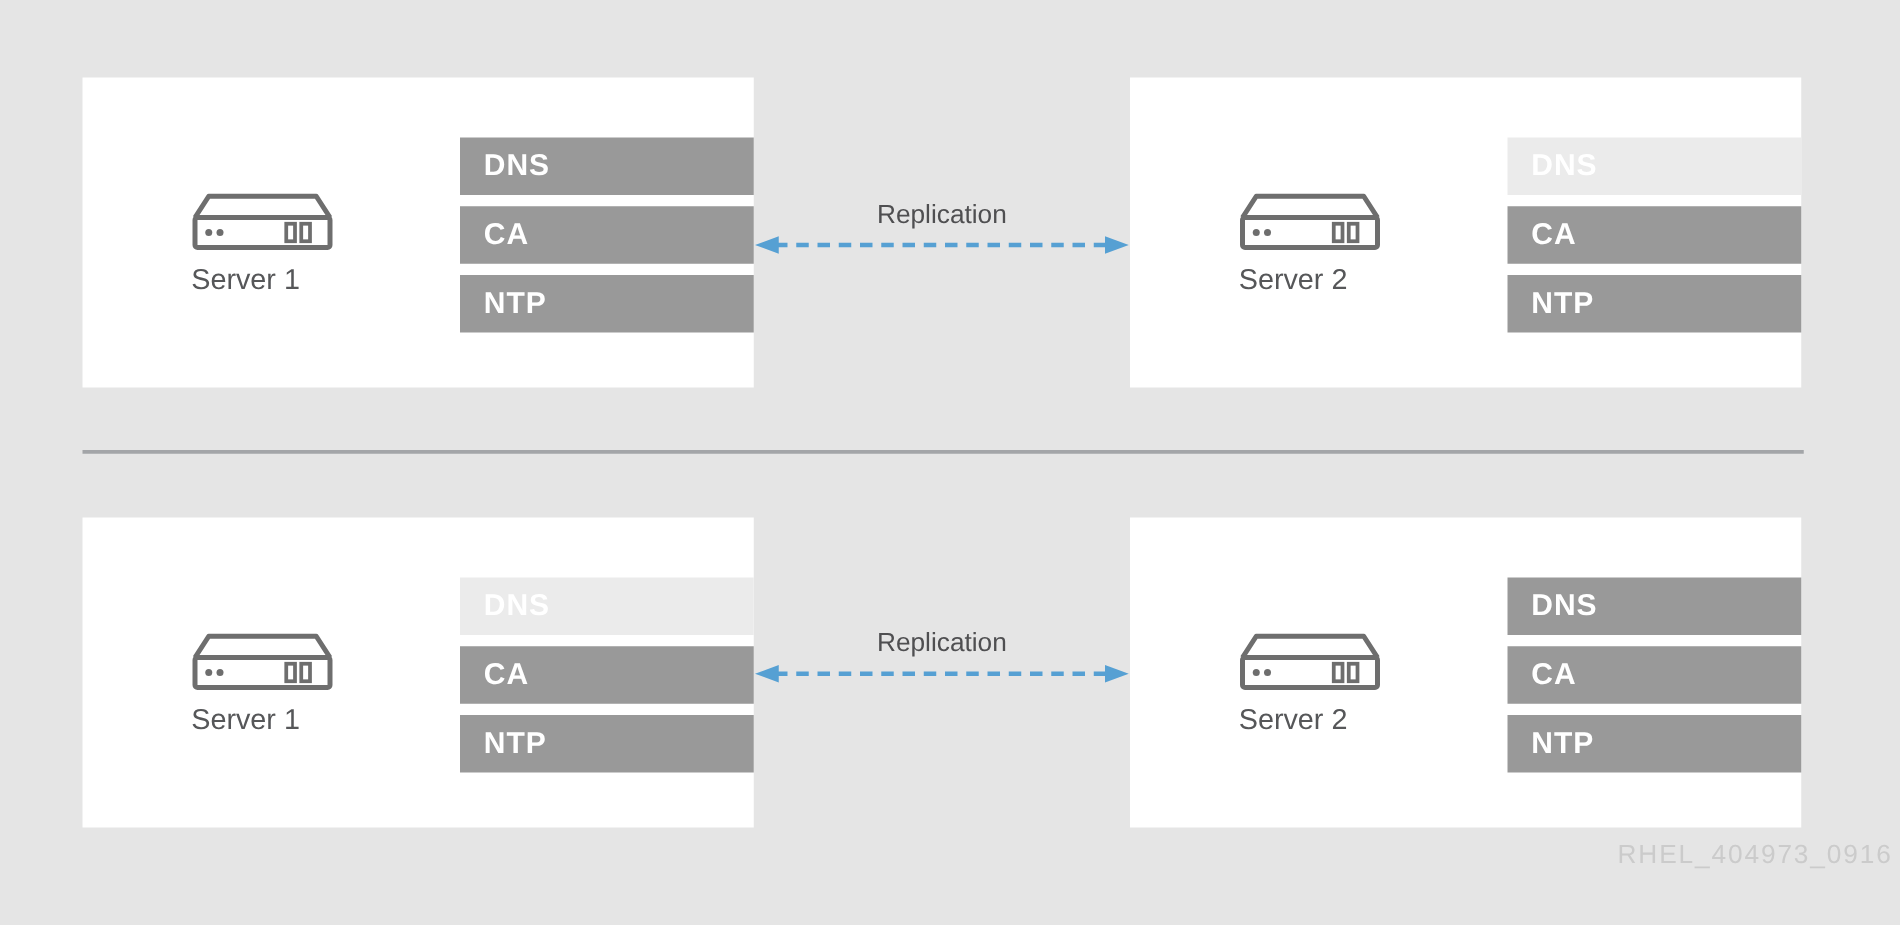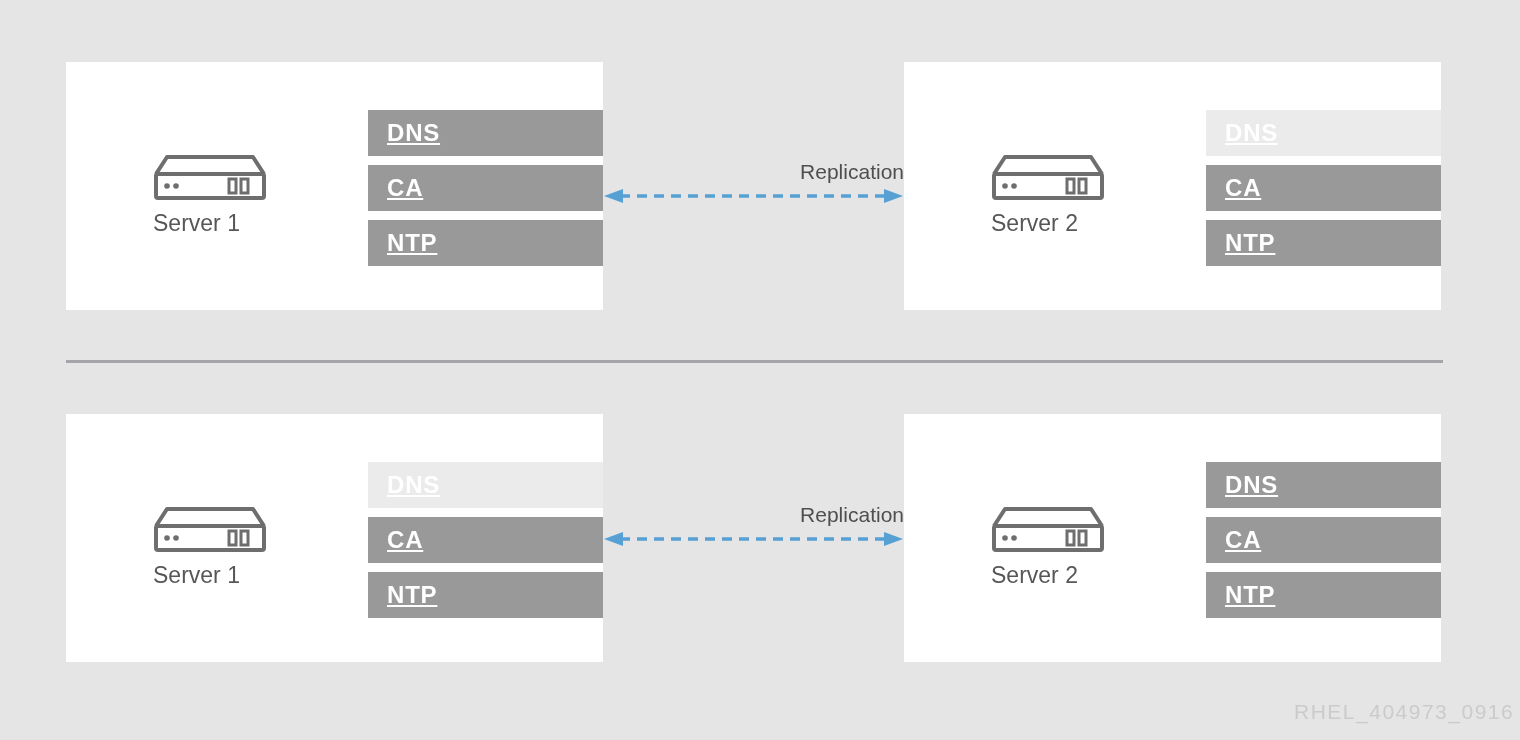--- a/index.html
+++ b/index.html
@@ -50,29 +50,28 @@
     height: 46px;
     margin-bottom: 9px;
     display: flex;
     align-items: center;
     padding-left: 19px;
     box-sizing: border-box;
     font-size: 24px;
     font-weight: 700;
     letter-spacing: 0.8px;
     color: var(--service-text, #ffffff);
-    text-decoration: underline;
   }
   .service-bar.state-active   { background: var(--service-active-bg, #999999); }
   .service-bar.state-inactive { background: var(--service-inactive-bg, #ebebeb); }
 
   .connector {
     position: absolute;
     width: 301px;
-    text-align: right;
+    text-align: center;
   }
   .connector-top    { left: 603px; top: 160px; }
   .connector-bottom { left: 603px; top: 503px; }
   .connector-label {
     font-size: 21px;
     line-height: 24px;
     color: var(--connector-text, #4f4f51);
   }
   .connector-arrow {
     display: block;
@@ -84,21 +83,21 @@
     left: 66px;
     top: 360px;
     width: 1377px;
     height: 3px;
     background: var(--divider, #a3a5a8);
   }
 
   .watermark {
     position: absolute;
     left: 1294px;
-    top: 700px;
+    top: 672px;
     font-size: 21px;
     letter-spacing: 1.5px;
     color: var(--watermark-text, #cbcbcb);
   }
 </style>
 </head>
 <body>
 
 <div class="stage-card card-tl">
   <div class="server-figure">

